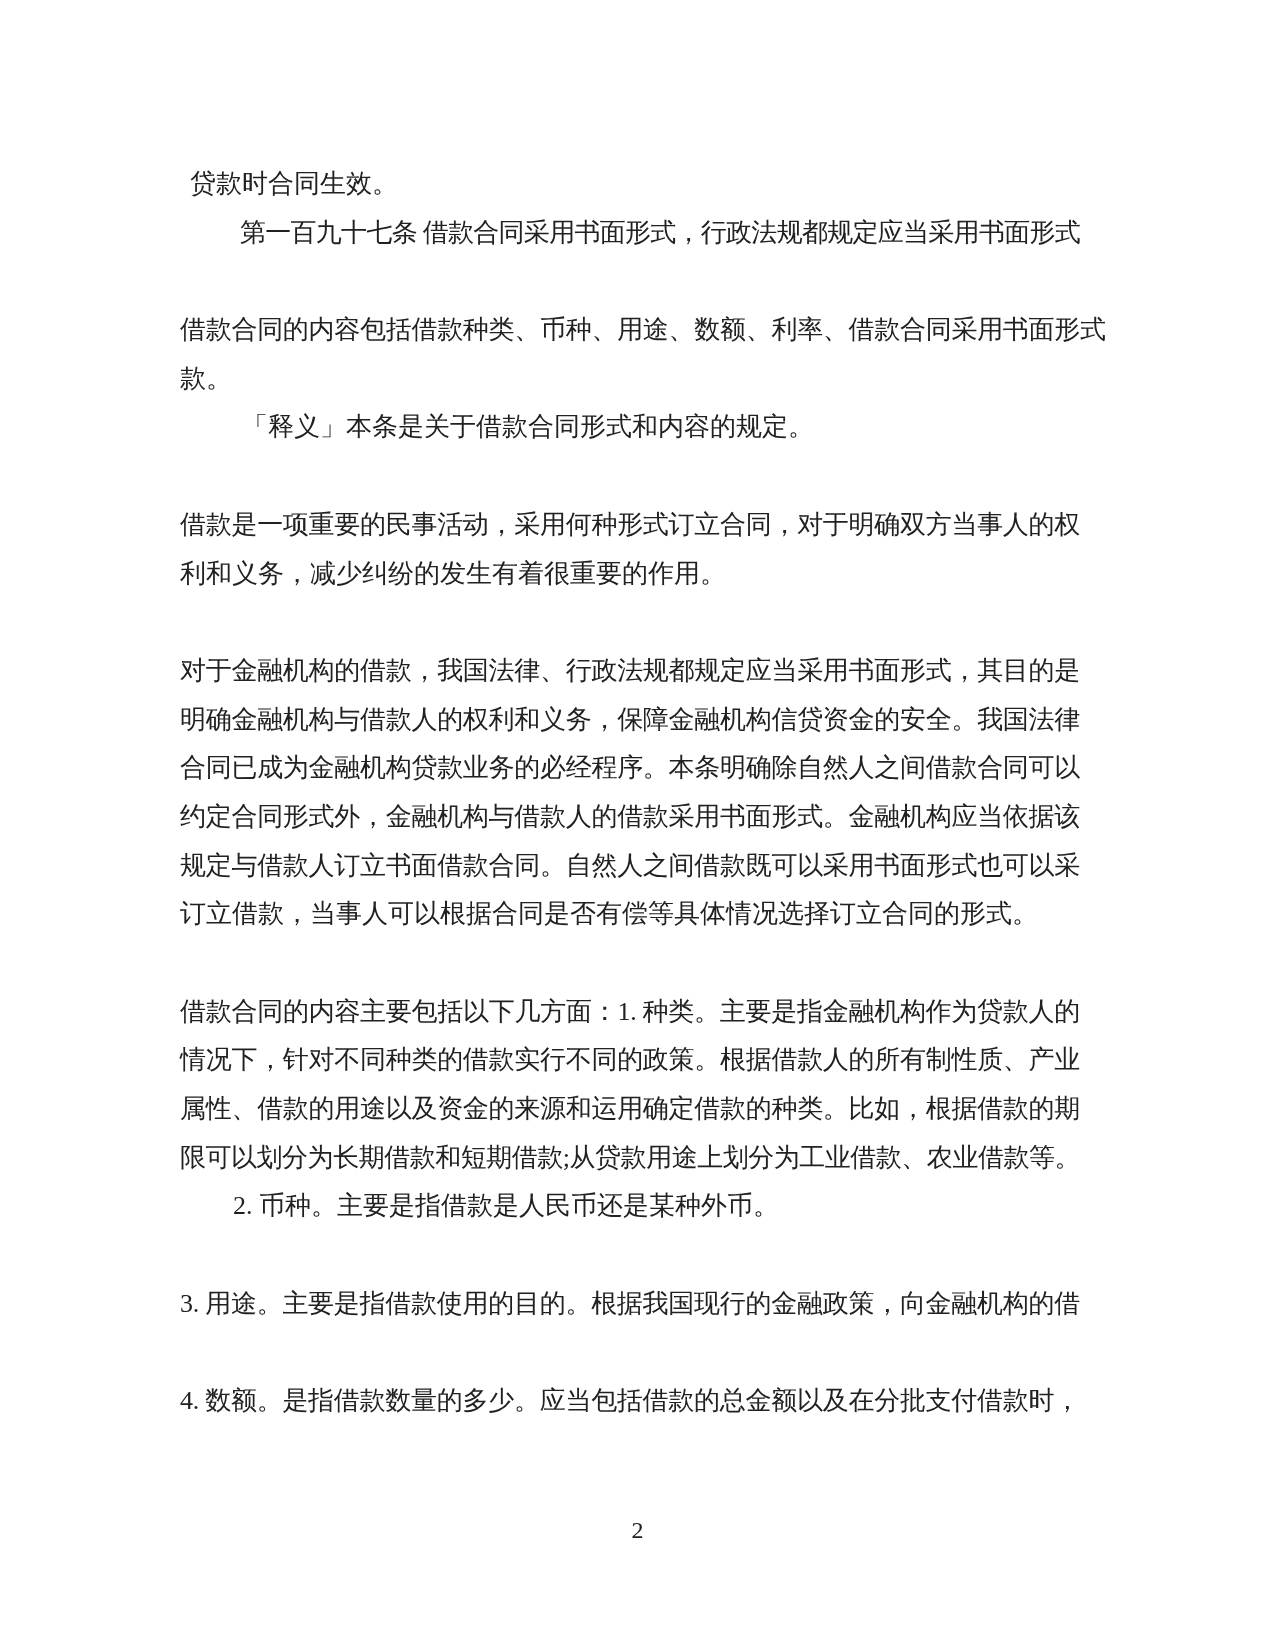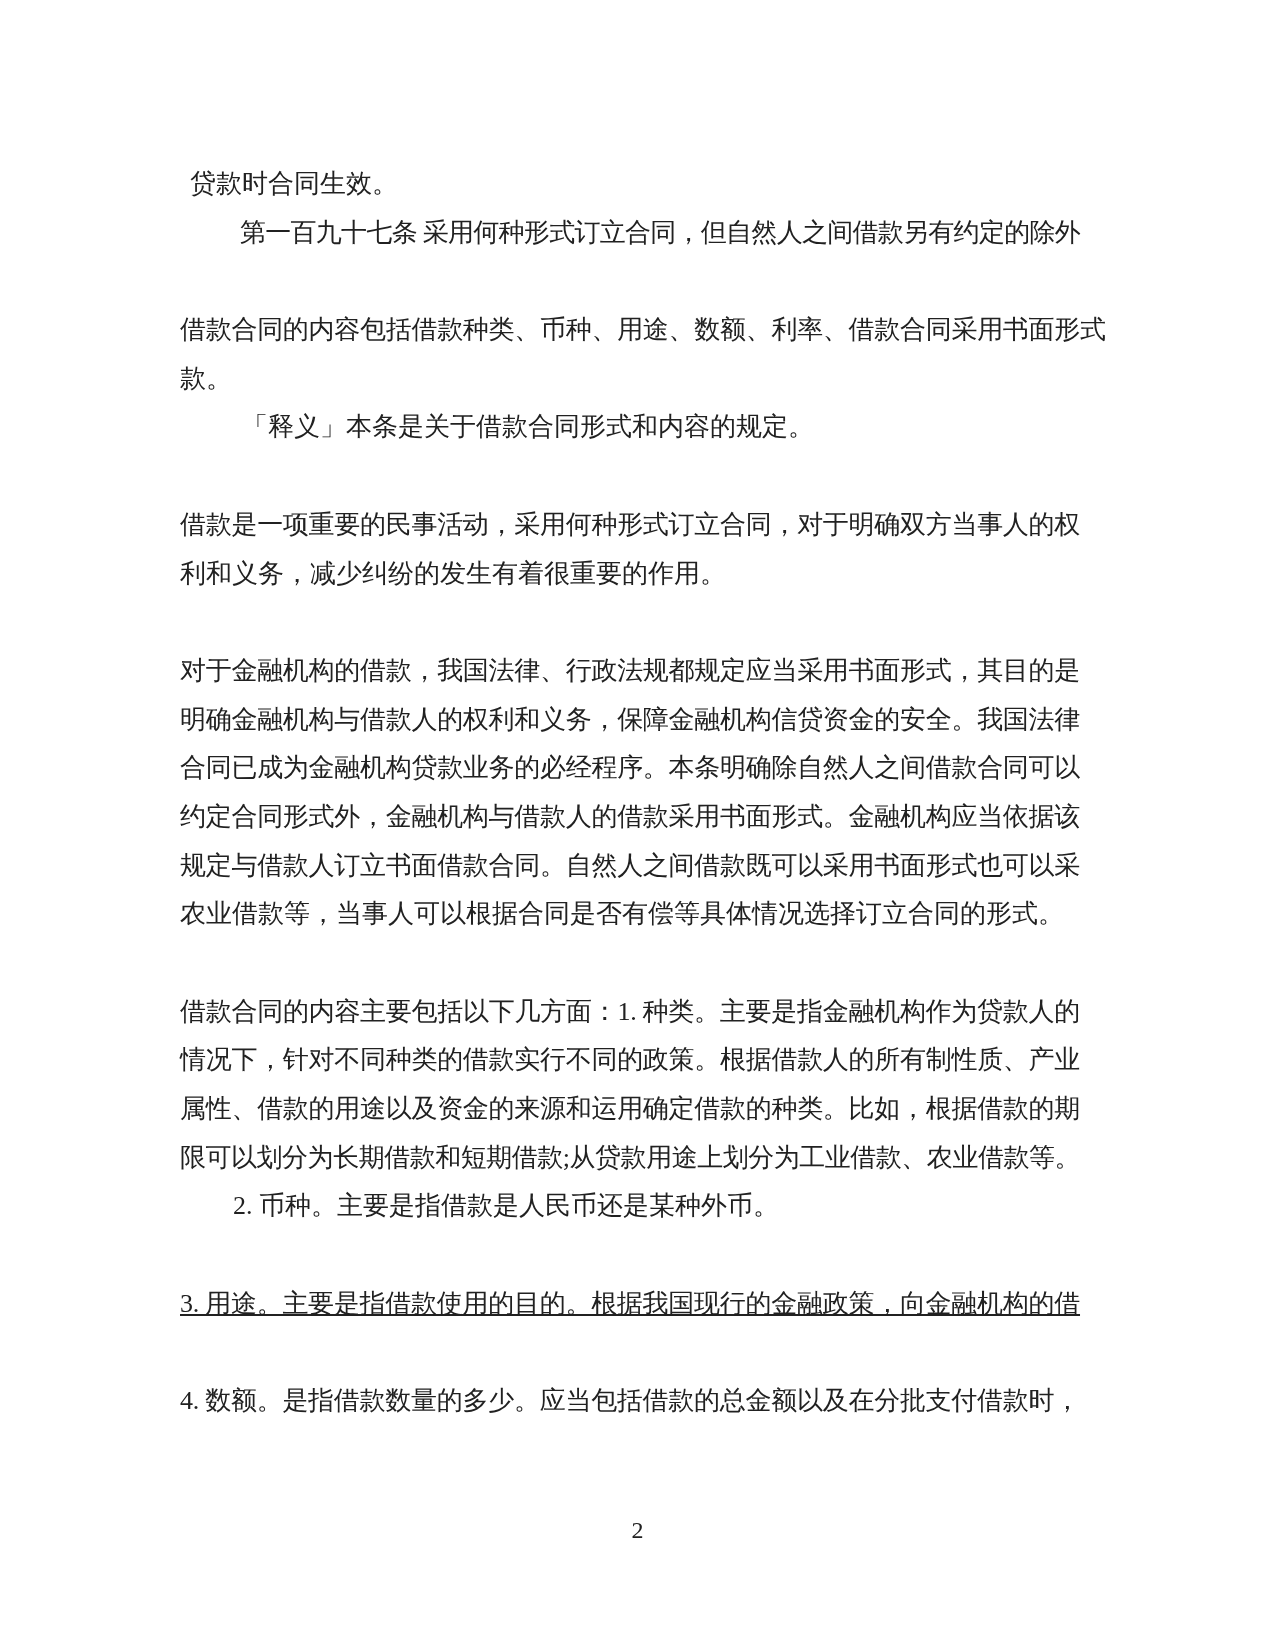--- a/index.html
+++ b/index.html
@@ -45,52 +45,52 @@
 </style>
 </head>
 <body style="background: rgb(255, 255, 255); color: rgb(33, 33, 33);">
 
 <div class="page">
   <div class="doc" id="doc">
       <div class="para">
         <div class="line" style="padding-left: 10px;"><span>贷款时合同生效。</span></div>
       </div>
       <div class="para">
-        <div class="line" style="padding-left: 60px;"><span style="letter-spacing: -0.720588px;">第一百九十七条 采用何种形式订立合同，但自然人之间借款另有约定的除外</span></div>
+        <div class="line" style="padding-left: 60px;"><span style="letter-spacing: -0.720588px;">第一百九十七条 借款合同采用书面形式，行政法规都规定应当采用书面形式</span></div>
       </div>
       <div class="para gap">
         <div class="line"><span style="letter-spacing: -0.285714px;">借款合同的内容包括借款种类、币种、用途、数额、利率、借款合同采用书面形式</span></div>
         <div class="line"><span>款。</span></div>
       </div>
       <div class="para">
         <div class="line" style="padding-left: 62px;"><span>「释义」本条是关于借款合同形式和内容的规定。</span></div>
       </div>
       <div class="para gap">
         <div class="line"><span style="letter-spacing: -0.285714px;">借款是一项重要的民事活动，采用何种形式订立合同，对于明确双方当事人的权</span></div>
         <div class="line"><span>利和义务，减少纠纷的发生有着很重要的作用。</span></div>
       </div>
       <div class="para gap">
         <div class="line"><span style="letter-spacing: -0.285714px;">对于金融机构的借款，我国法律、行政法规都规定应当采用书面形式，其目的是</span></div>
         <div class="line"><span style="letter-spacing: -0.285714px;">明确金融机构与借款人的权利和义务，保障金融机构信贷资金的安全。我国法律</span></div>
         <div class="line"><span style="letter-spacing: -0.285714px;">合同已成为金融机构贷款业务的必经程序。本条明确除自然人之间借款合同可以</span></div>
         <div class="line"><span style="letter-spacing: -0.285714px;">约定合同形式外，金融机构与借款人的借款采用书面形式。金融机构应当依据该</span></div>
         <div class="line"><span style="letter-spacing: -0.285714px;">规定与借款人订立书面借款合同。自然人之间借款既可以采用书面形式也可以采</span></div>
-        <div class="line"><span>农业借款等，当事人可以根据合同是否有偿等具体情况选择订立合同的形式。</span></div>
+        <div class="line"><span>订立借款，当事人可以根据合同是否有偿等具体情况选择订立合同的形式。</span></div>
       </div>
       <div class="para gap">
         <div class="line"><span style="letter-spacing: -0.27027px;">借款合同的内容主要包括以下几方面：1. 种类。主要是指金融机构作为贷款人的</span></div>
         <div class="line"><span style="letter-spacing: -0.285714px;">情况下，针对不同种类的借款实行不同的政策。根据借款人的所有制性质、产业</span></div>
         <div class="line"><span style="letter-spacing: -0.285714px;">属性、借款的用途以及资金的来源和运用确定借款的种类。比如，根据借款的期</span></div>
         <div class="line"><span style="letter-spacing: -0.478733px;">限可以划分为长期借款和短期借款;从贷款用途上划分为工业借款、农业借款等。</span></div>
       </div>
       <div class="para">
         <div class="line" style="padding-left: 53px;"><span>2. 币种。主要是指借款是人民币还是某种外币。</span></div>
       </div>
       <div class="para gap">
-        <div class="line"><span style="letter-spacing: -0.27027px; text-decoration: underline;">3. 用途。主要是指借款使用的目的。根据我国现行的金融政策，向金融机构的借</span></div>
+        <div class="line"><span style="letter-spacing: -0.27027px;">3. 用途。主要是指借款使用的目的。根据我国现行的金融政策，向金融机构的借</span></div>
       </div>
       <div class="para gap">
         <div class="line"><span style="letter-spacing: -0.27027px;">4. 数额。是指借款数量的多少。应当包括借款的总金额以及在分批支付借款时，</span></div>
       </div>
     </div>
   <div class="pagenum">
     <span>2</span>
   </div>
 </div>
 

